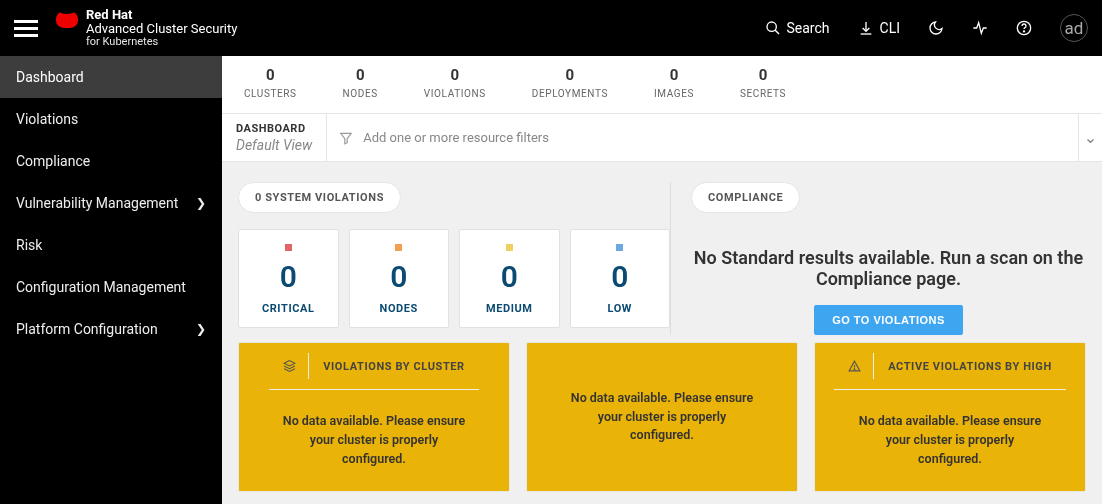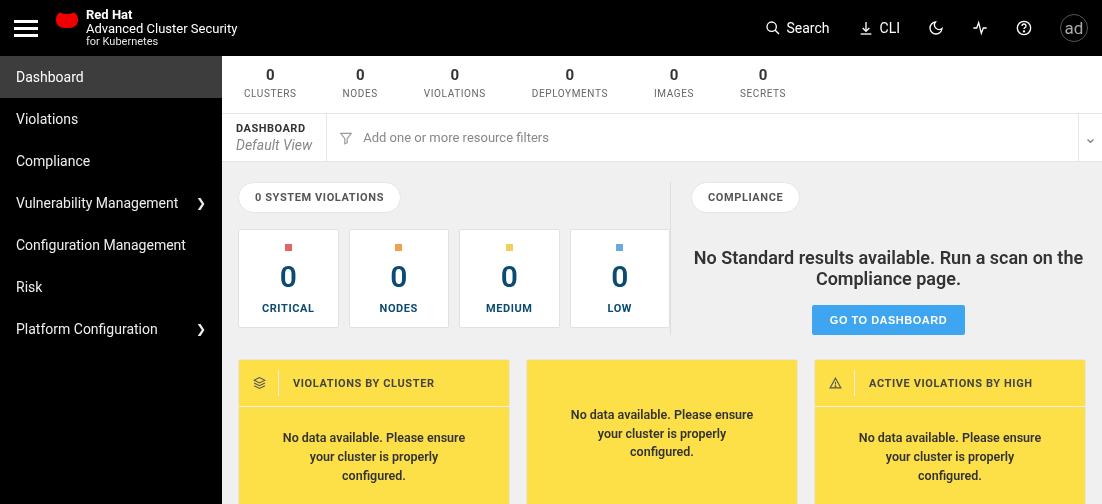--- a/index.html
+++ b/index.html
@@ -82,21 +82,21 @@
   .filter-wrap { flex:1; display:flex; align-items:center; border-left:1px solid #e5e5e5; padding: 0 12px; color:#888; font-size:13px; }
   .filter-wrap .funnel { margin-right: 10px; }
   .filter-caret { width: 24px; display:flex; align-items:center; justify-content:center; border-left:1px solid #e5e5e5; color:#888; }
   
   .body {
     flex:1;
     display:flex;
     flex-direction:column;
     overflow:auto;
     padding: 20px 16px 0 16px;
-    gap: 24px;
+    gap: 7px;
   }
   .row1 { display:flex; gap: 0; }
   .violations-panel { flex: 0 0 432px; position:relative; }
   .compliance-panel { flex: 1; border-left: 1px solid #ddd; padding-left: 20px; position:relative; }
   .pill-label {
     display:inline-block;
     background:#fff;
     border:1px solid #e5e5e5;
     border-radius: 16px;
     font-size: 11px;
@@ -130,26 +130,27 @@
     font-weight:600;
     border-radius:2px;
     display:block;
     margin: 0 auto;
     cursor:pointer;
   }
   
   .cards-row { display:flex; gap: 16px; }
   .card {
     flex:1;
-    background:#fde047;
+    background:#eab308;
     border:1px solid #e7e7e7;
     border-radius:2px;
     display:flex;
     flex-direction:column;
     min-height: 150px;
+    align-items: center;
   }
   .card-head {
     display:flex;
     align-items:center;
     gap: 12px;
     padding: 10px 14px;
     font-size:11px;
     font-weight:700;
     letter-spacing:.6px;
     color:#444;
@@ -254,24 +255,24 @@
       <span>Violations</span>
     </div>
     <div class="side-item">
       <span>Compliance</span>
     </div>
     <div class="side-item">
       <span>Vulnerability Management</span>
       <span class="chev">❯</span>
     </div>
     <div class="side-item">
+      <span>Risk</span>
+    </div>
+    <div class="side-item">
       <span>Configuration Management</span>
-    </div>
-    <div class="side-item">
-      <span>Risk</span>
     </div>
     <div class="side-item">
       <span>Platform Configuration</span>
       <span class="chev">❯</span>
     </div>
   </div>
 
   <div class="content">
 
     <div class="counts-row">
@@ -344,21 +345,21 @@
               <span class="dot" style="background:#6aa8e0;"></span>
               <div class="big">0</div>
               <div class="name">LOW</div>
             </div>
           </div>
         </div>
 
         <div class="compliance-panel">
           <div class="pill-label">COMPLIANCE</div>
           <div class="compliance-msg">No Standard results available. Run a scan on the Compliance page.</div>
-          <button class="go-btn">GO TO DASHBOARD</button>
+          <button class="go-btn">GO TO VIOLATIONS</button>
         </div>
       </div>
 
       <div class="cards-row">
         <div class="card">
           <div class="card-head">
             <span class="cicon">
               <svg width="16" height="16" viewBox="0 0 24 24" fill="none" stroke="#555" stroke-width="2">
                   <polygon points="12 2 2 7 12 12 22 7 12 2"></polygon>
                   <polyline points="2 12 12 17 22 12"></polyline>

